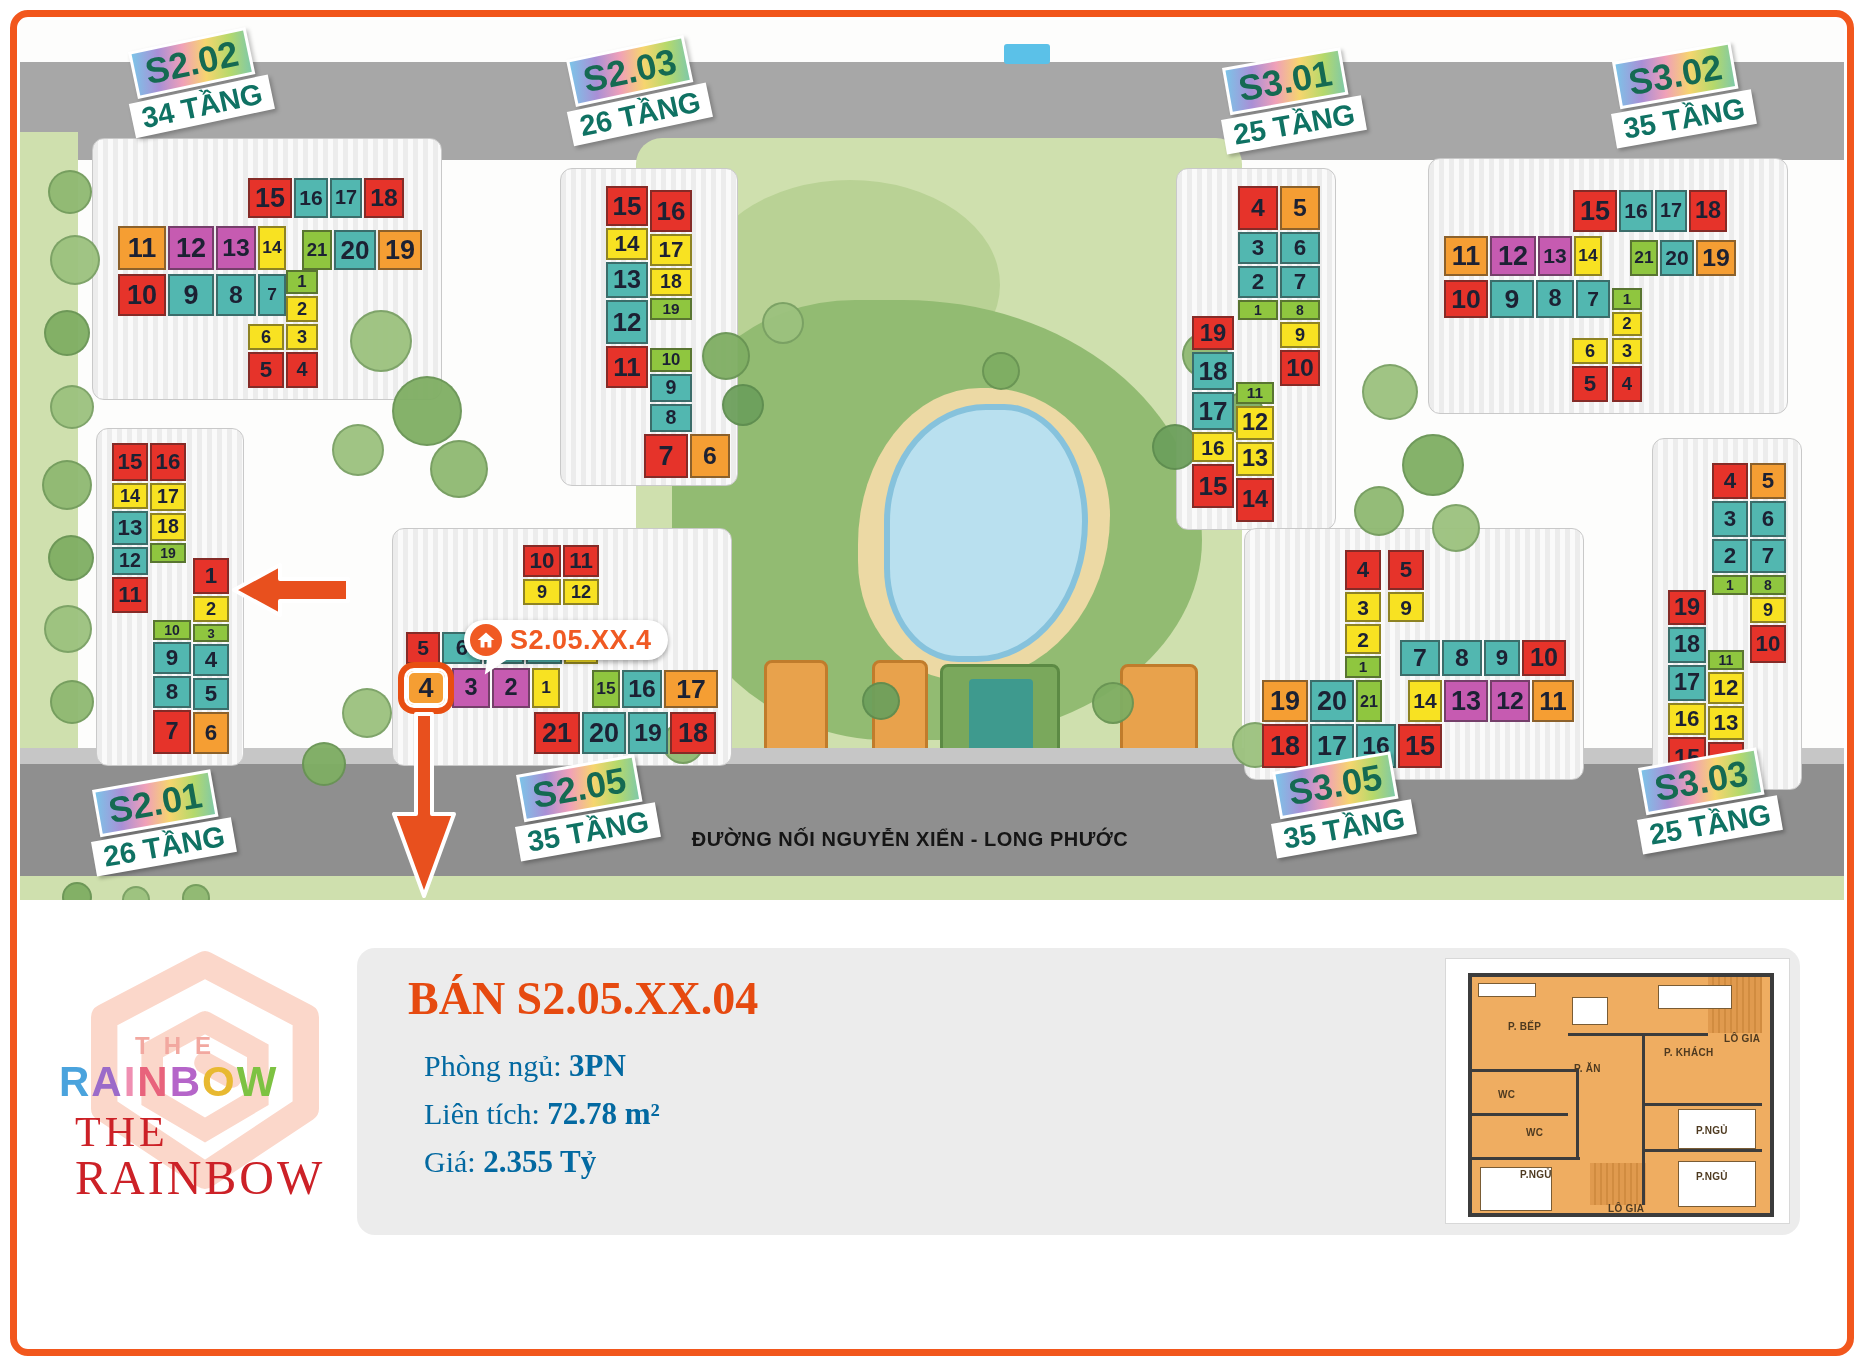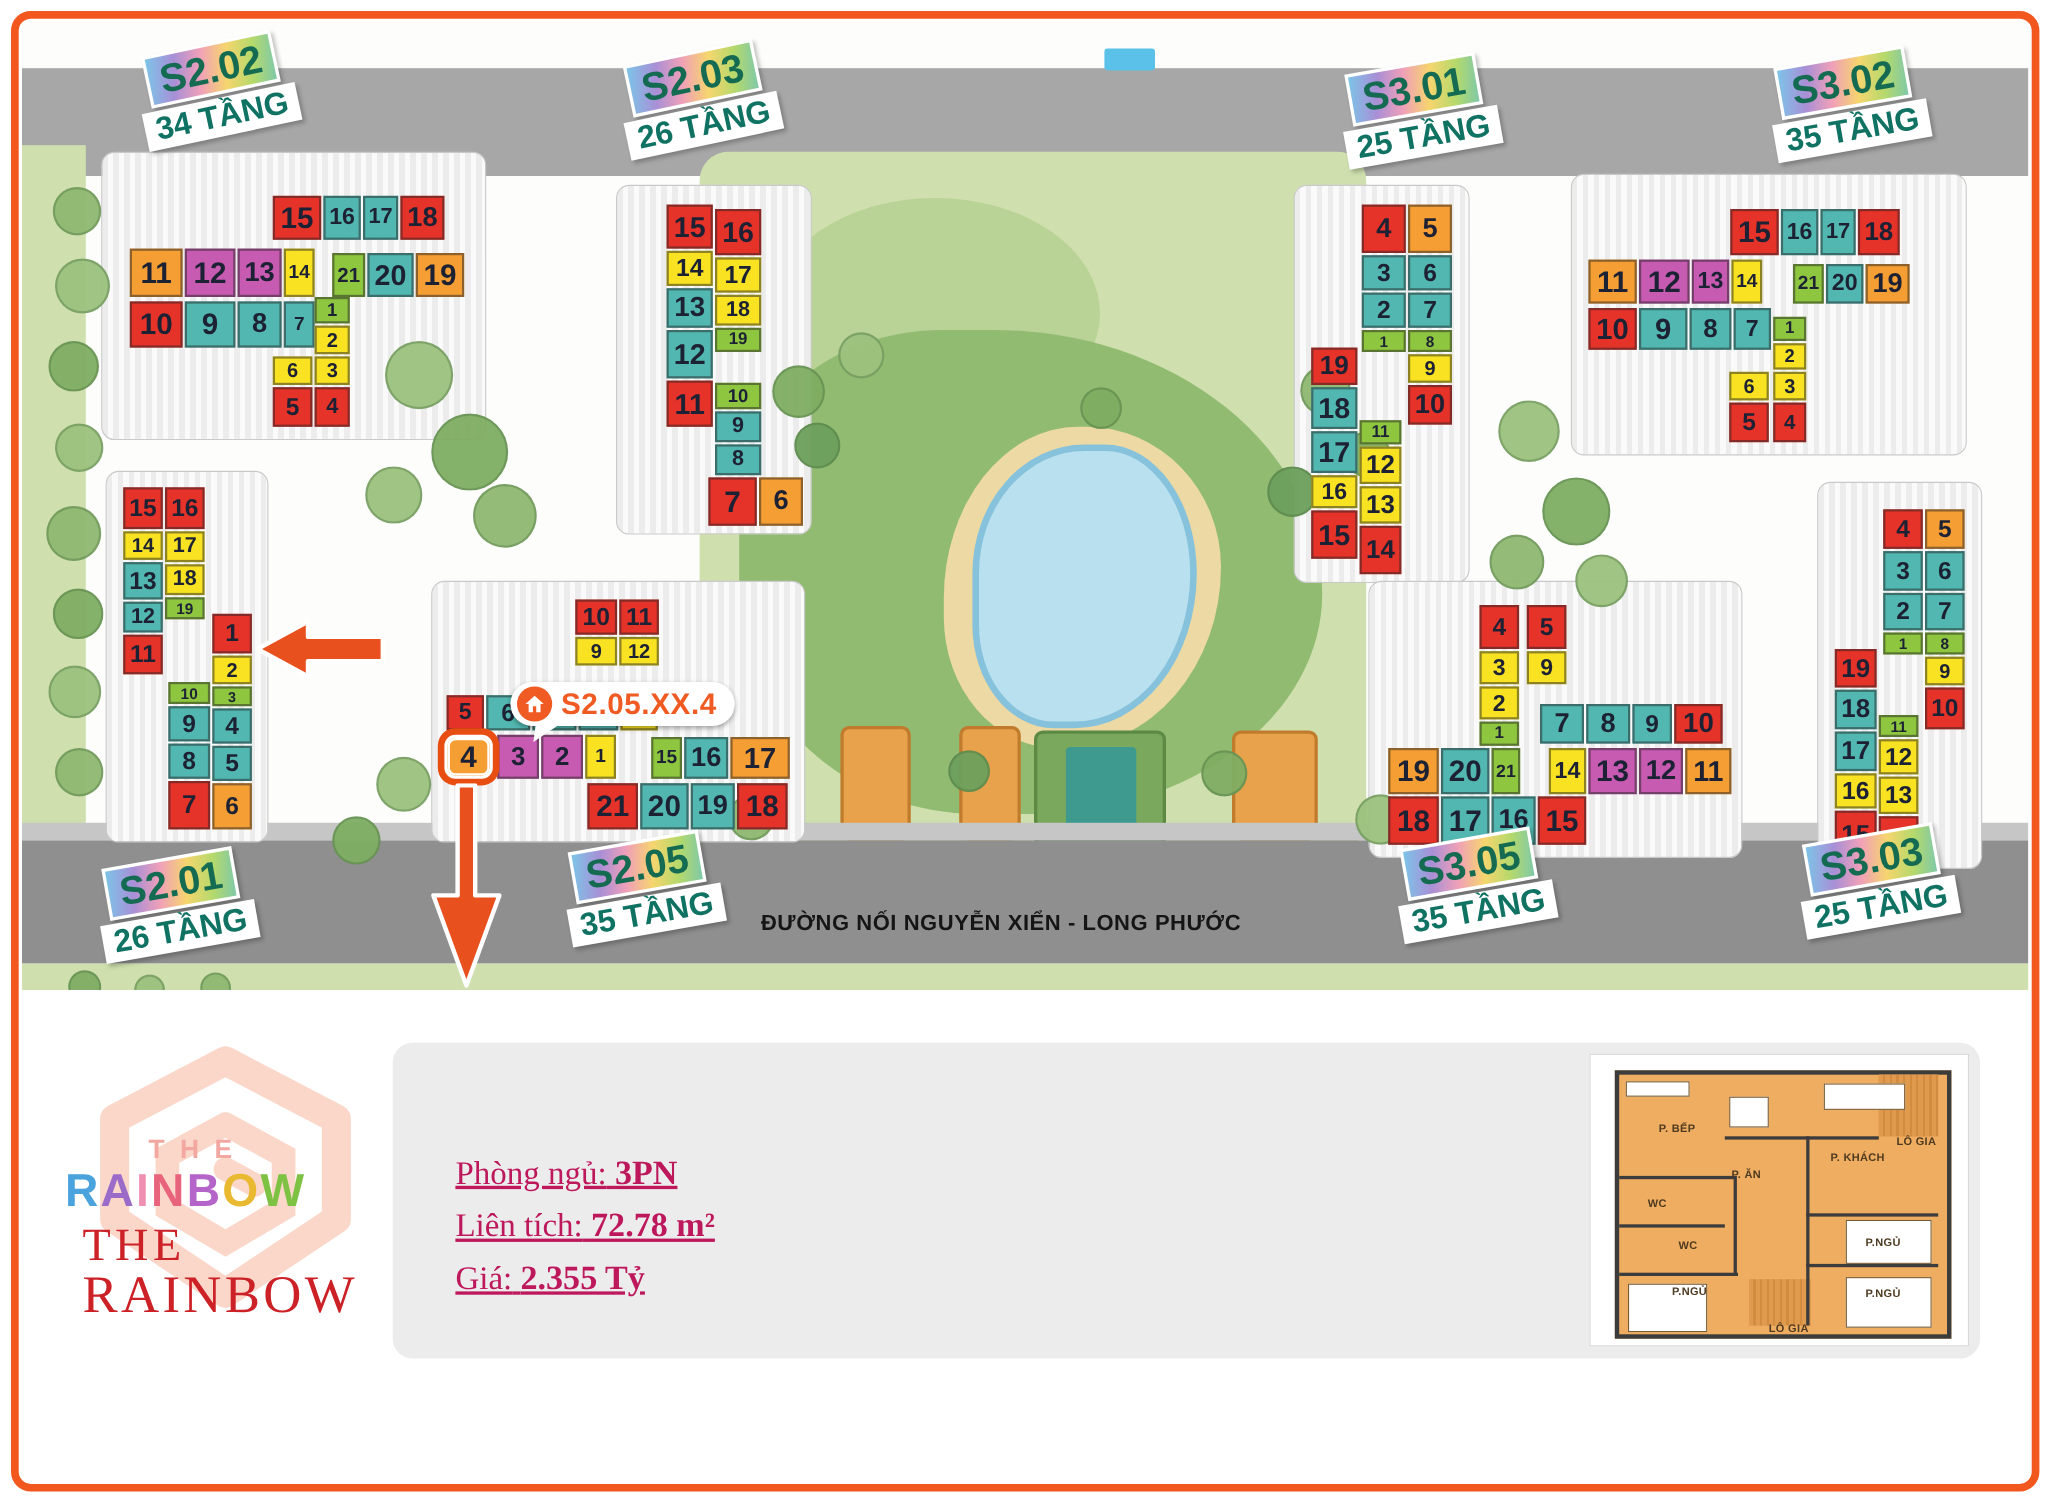--- a/index.html
+++ b/index.html
@@ -54,22 +54,22 @@
           align-items:center;justify-content:center;}
   #marker .txt{color:#f05a23;font-weight:bold;font-size:27px;letter-spacing:.5px;}
   .arrow-svg{position:absolute;z-index:9;}
   .badge-blue{left:984px;top:24px;width:46px;height:20px;background:#5bc1e8;border-radius:3px;z-index:6;}
   .road-label{left:540px;top:808px;width:700px;text-align:center;font-weight:bold;font-size:20px;
           color:#151515;z-index:6;letter-spacing:.5px;}
   
   #panel{left:357px;top:948px;width:1443px;height:287px;background:#ececec;border-radius:18px;z-index:2;}
   #panel-title{left:408px;top:972px;font-family:"Liberation Serif",serif;font-weight:bold;
           font-size:46px;color:#e64a10;z-index:3;}
-  .spec{position:absolute;left:414px;z-index:3;font-family:"Liberation Serif",serif;font-size:30px;
-          color:#be185d;text-decoration:underline;}
+  .spec{position:absolute;left:424px;z-index:3;font-family:"Liberation Serif",serif;font-size:30px;
+          color:#0369a1;}
   .spec b{font-size:31px;}
   #desc-card{left:843px;top:1046px;width:502px;height:174px;background:#fff;border-radius:12px;z-index:3;
           padding:12px 18px;font-family:"Liberation Serif",serif;font-size:25px;line-height:1.32;color:#0d0d0d;}
   
   #logo{left:55px;top:950px;width:300px;height:300px;z-index:3;}
   #logo .wm{position:absolute;left:30px;top:0px;}
   #logo .the-sm{position:absolute;left:80px;top:82px;font-size:24px;font-weight:bold;color:#f2a8a0;
           letter-spacing:14px;}
   #logo .rb{position:absolute;left:4px;top:108px;font-size:42px;font-weight:bold;letter-spacing:2px;}
   #logo .the-serif{position:absolute;left:20px;top:158px;font-family:"Liberation Serif",serif;
@@ -366,20 +366,21 @@
       <div class="tree" style="left: 642px; top: 702px; width: 38px; height: 38px; background: rgb(143, 185, 113); border: 2px solid rgba(70, 110, 60, 0.4);"></div>
       <div class="tree" style="left: 1212px; top: 702px; width: 42px; height: 42px; background: rgb(156, 194, 126); border: 2px solid rgba(70, 110, 60, 0.4);"></div>
       <div class="tree" style="left: 322px; top: 668px; width: 46px; height: 46px; background: rgb(156, 194, 126); border: 2px solid rgba(70, 110, 60, 0.4);"></div>
       <div class="tree" style="left: 282px; top: 722px; width: 40px; height: 40px; background: rgb(127, 174, 99); border: 2px solid rgba(70, 110, 60, 0.4);"></div>
       <div class="tree" style="left: 42px; top: 862px; width: 26px; height: 26px; background: rgb(127, 174, 99); border: 2px solid rgba(70, 110, 60, 0.4);"></div>
       <div class="tree" style="left: 102px; top: 866px; width: 24px; height: 24px; background: rgb(156, 194, 126); border: 2px solid rgba(70, 110, 60, 0.4);"></div>
       <div class="tree" style="left: 162px; top: 864px; width: 24px; height: 24px; background: rgb(143, 185, 113); border: 2px solid rgba(70, 110, 60, 0.4);"></div>
     </div>
 
   <div id="panel" class="abs"></div>
+  <div id="panel-title" class="abs">BÁN S2.05.XX.04</div>
   <div class="spec" style="top:1048px;">
     <span>Phòng ngủ:</span>
     <b>3PN</b>
   </div>
   <div class="spec" style="top:1096px;">
     <span>Liên tích:</span>
     <b>72.78 m²</b>
   </div>
   <div class="spec" style="top:1144px;">
     <span>Giá:</span>

